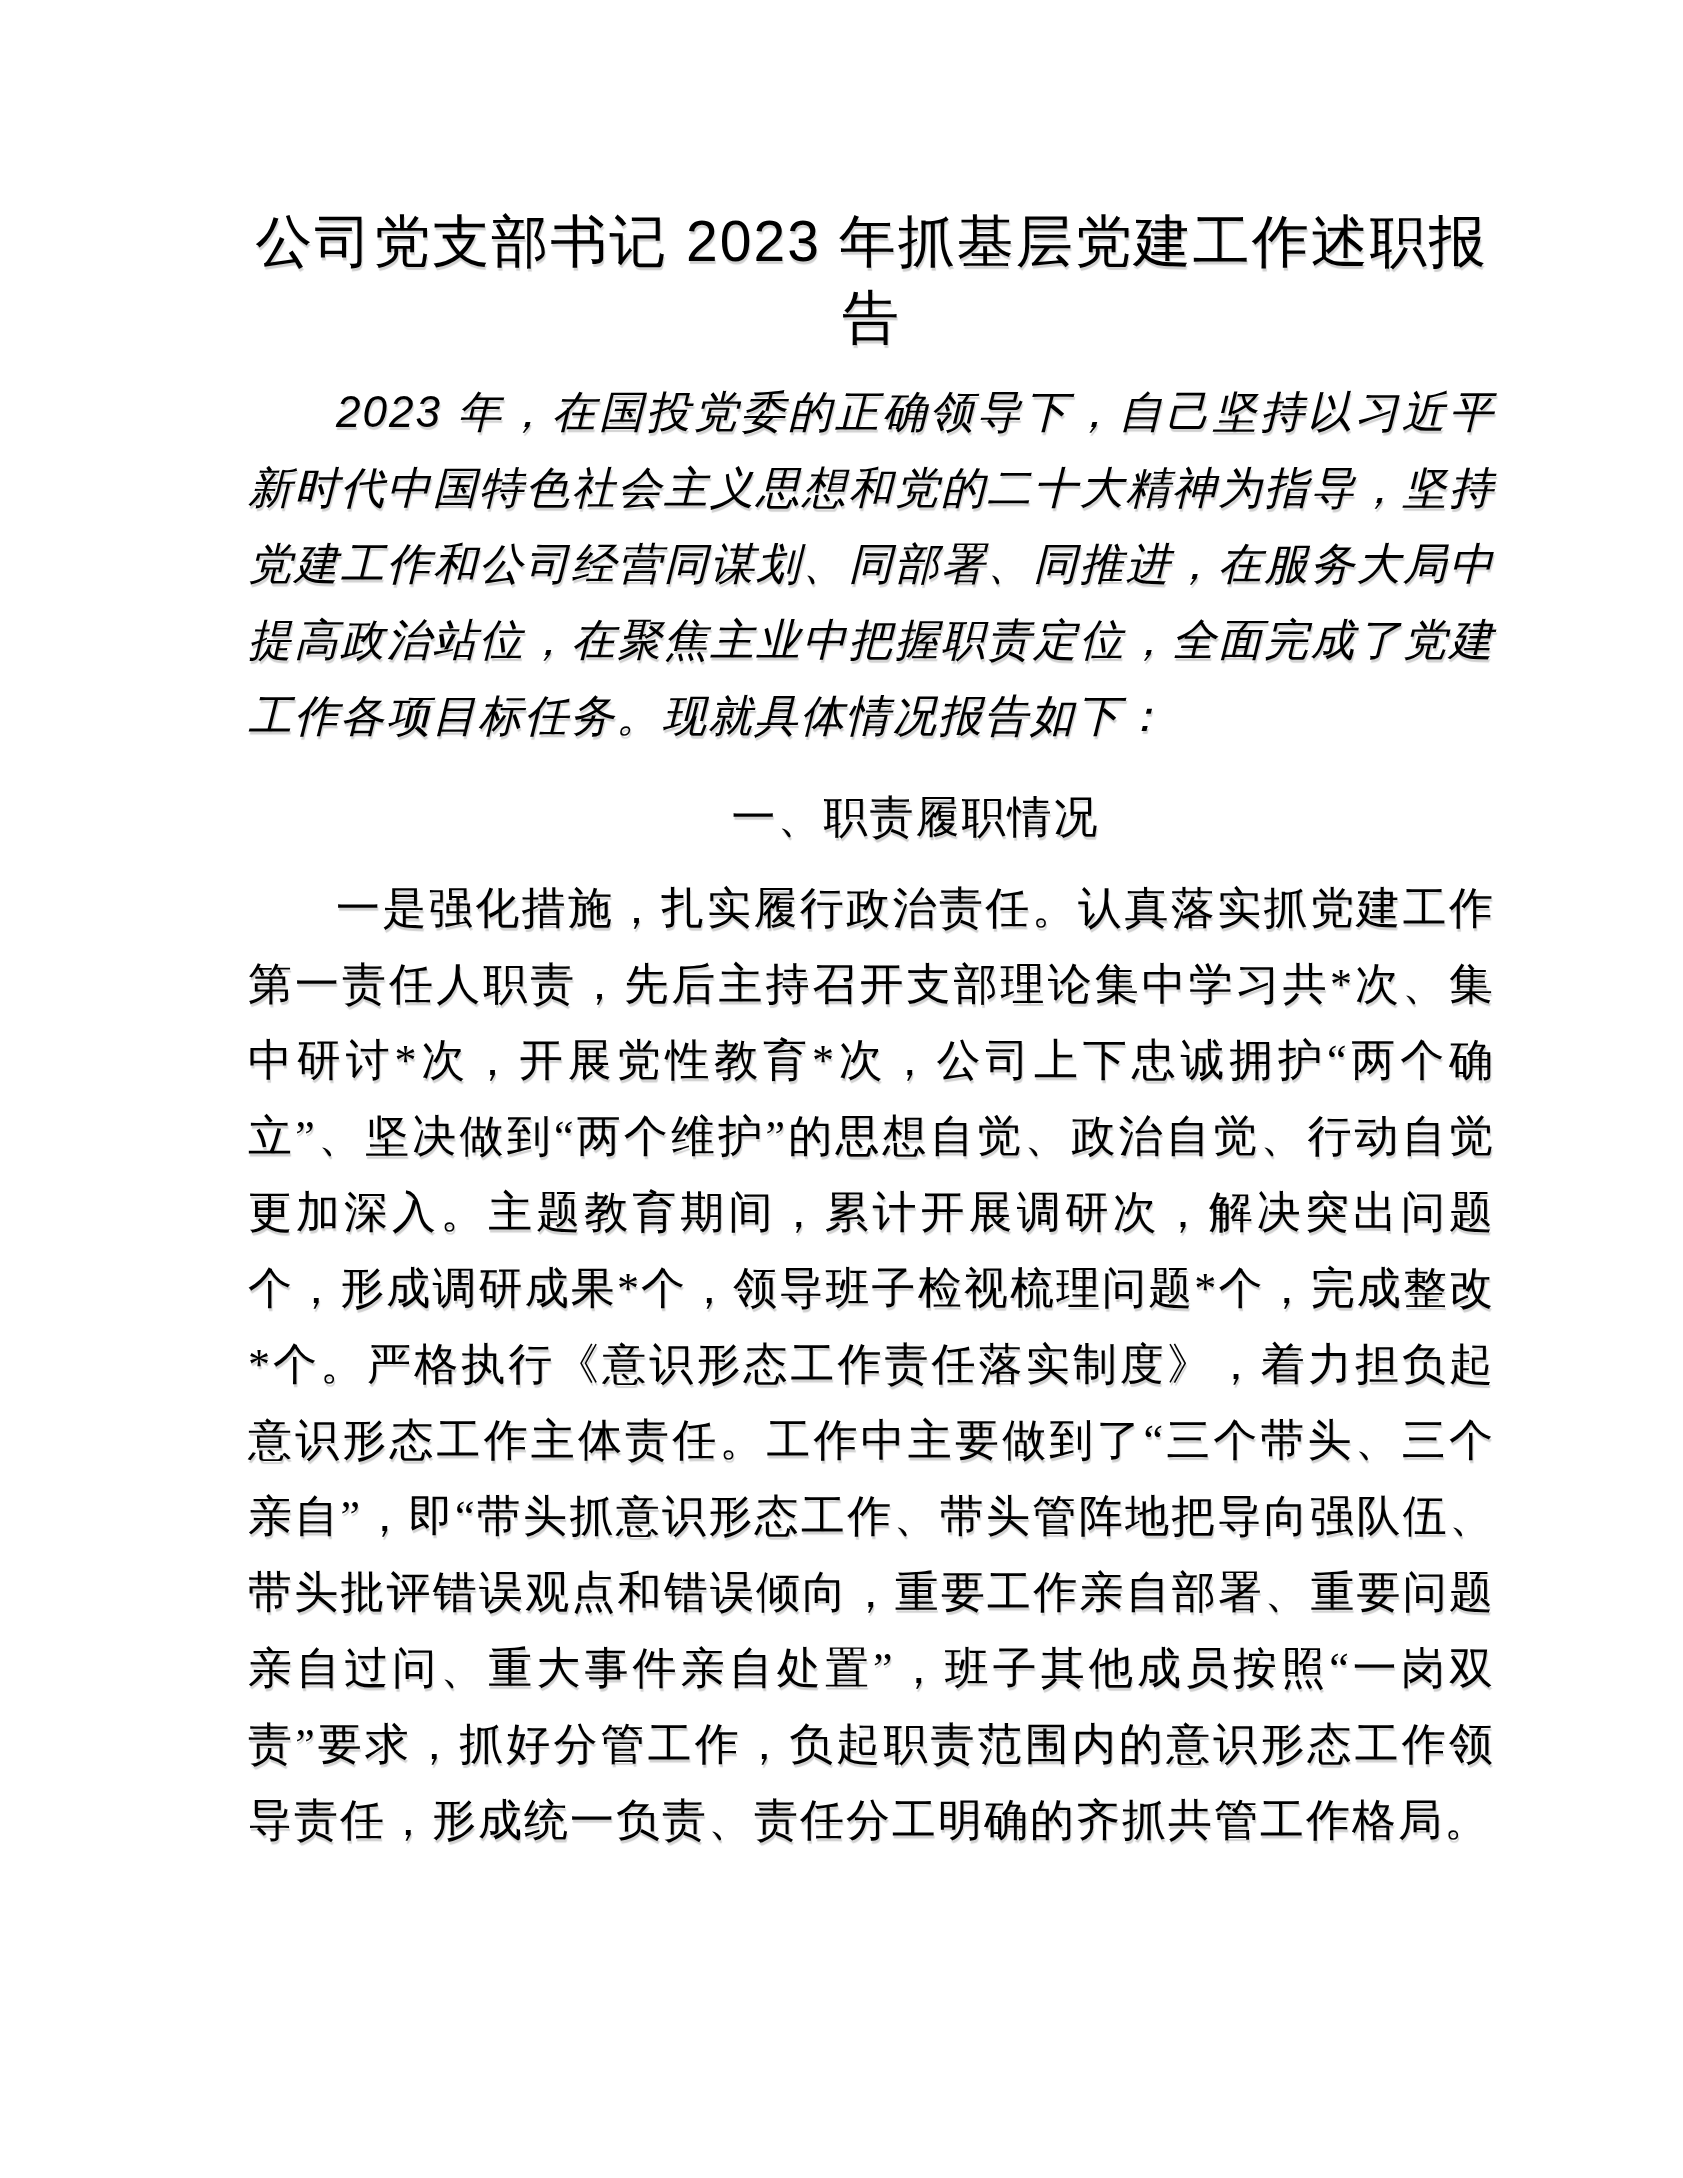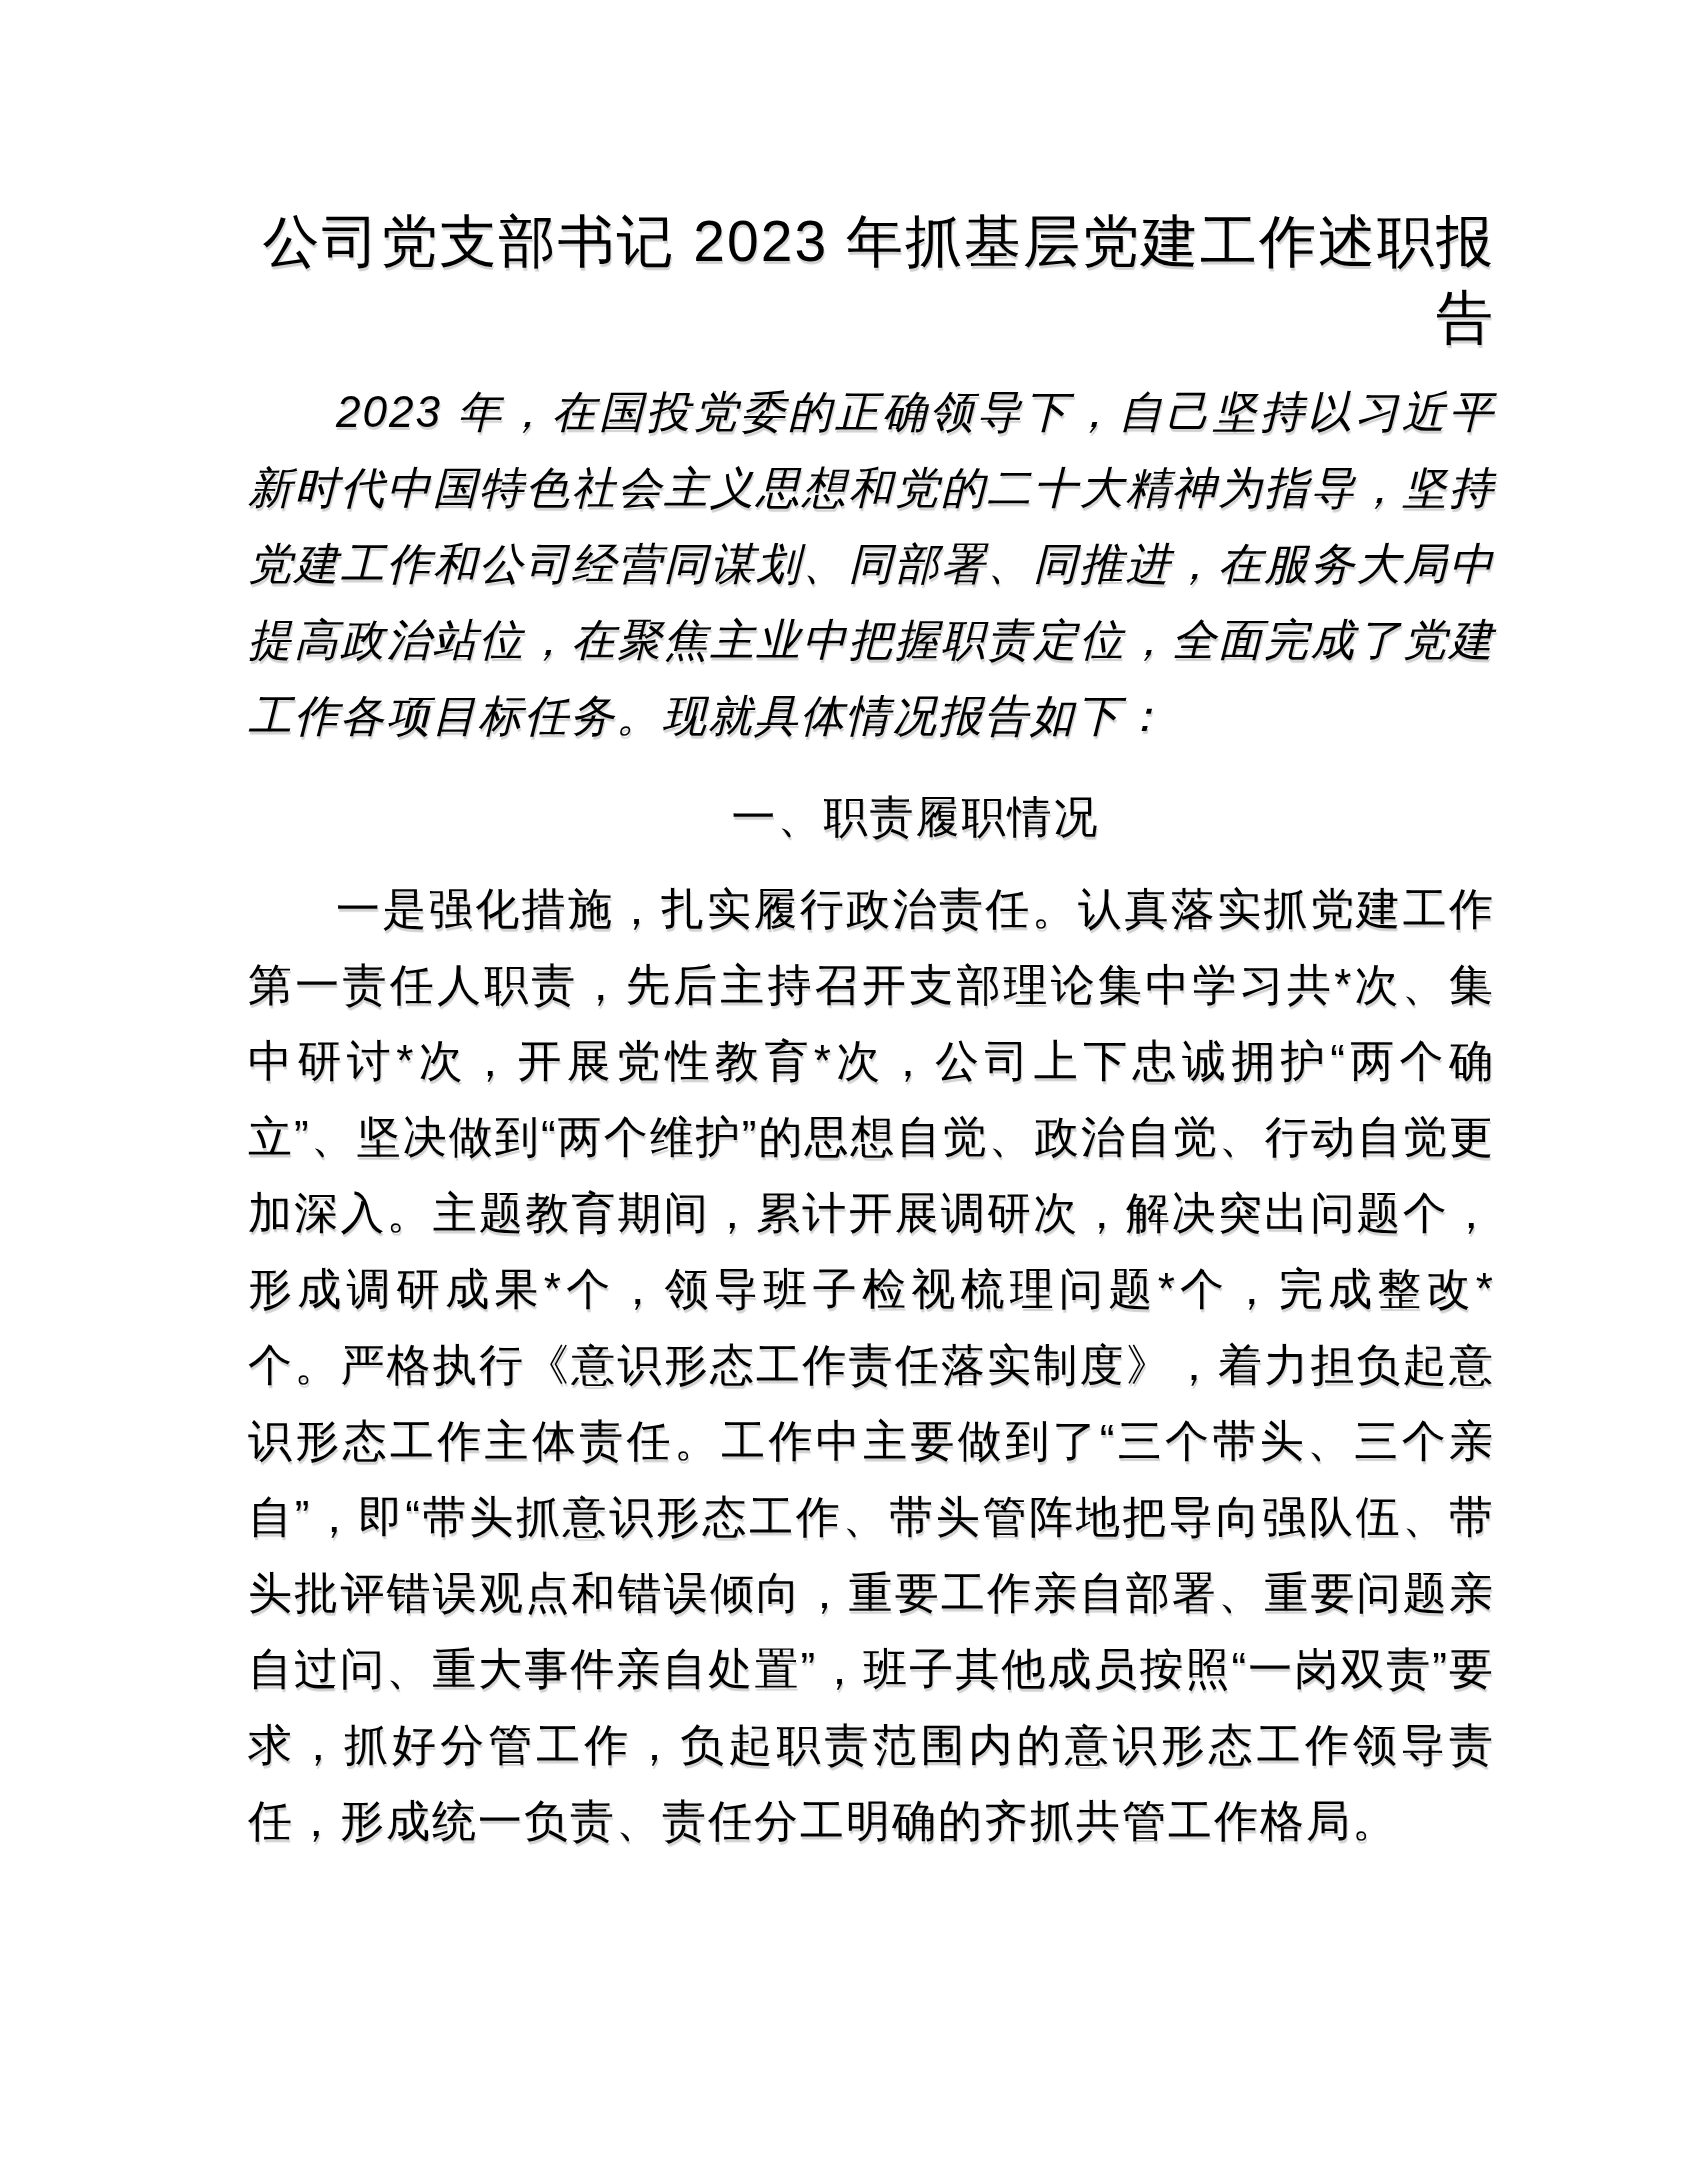--- a/index.html
+++ b/index.html
@@ -16,21 +16,21 @@
     padding: 203px 188px 0 248px;
     overflow: hidden;
     font-family: "Liberation Sans", "DejaVu Sans", sans-serif;
     color: #000000;
   }
   .doc-title {
     margin: 0;
     font-size: 57px;
     line-height: 76px;
     font-weight: 400;
-    text-align: right;
+    text-align: center;
     letter-spacing: 2px;
     color: #000000;
     text-shadow: 1px 3px 1px rgba(0,0,0,0.18);
   }
   .para {
     margin: 0;
     font-size: 44px;
     line-height: 76px;
     font-weight: 400;
     letter-spacing: 2px;
@@ -50,20 +50,21 @@
     line-height: 76px;
     font-weight: 400;
     letter-spacing: 2px;
     text-indent: 2em;
     color: #000000;
     text-shadow: 1px 3px 1px rgba(0,0,0,0.18);
     text-align: center;
   }
   .para-section {
     margin-top: 16px;
+    font-family: Liberation Serif, serif;
   }
 </style>
 </head>
 <body>
 
 <div class="page">
   <h1 class="doc-title">公司党支部书记 2023 年抓基层党建工作述职报告</h1>
 
   <p class="para para-intro">2023 年，在国投党委的正确领导下，自己坚持以习近平新时代中国特色社会主义思想和党的二十大精神为指导，坚持党建工作和公司经营同谋划、同部署、同推进，在服务大局中提高政治站位，在聚焦主业中把握职责定位，全面完成了党建工作各项目标任务。现就具体情况报告如下：</p>
 

